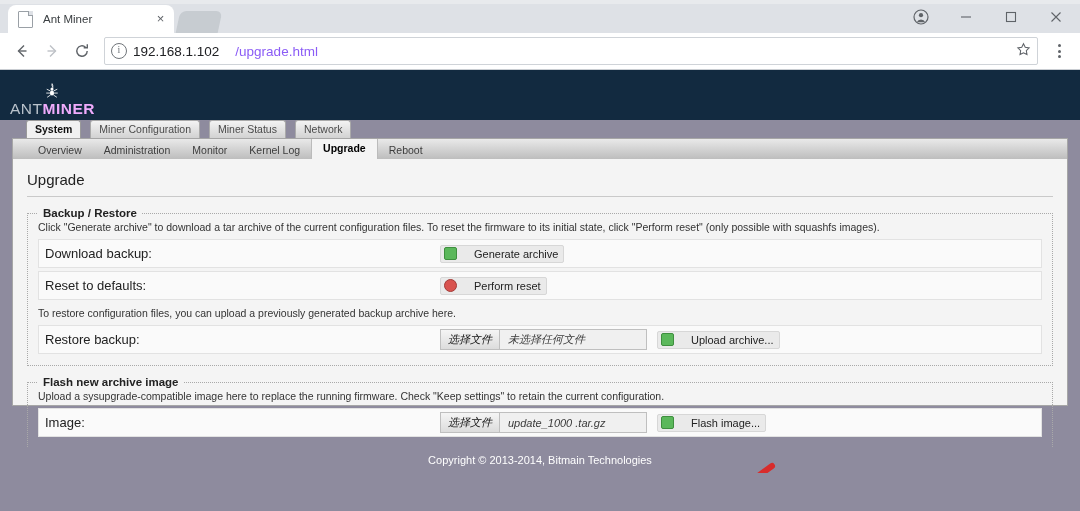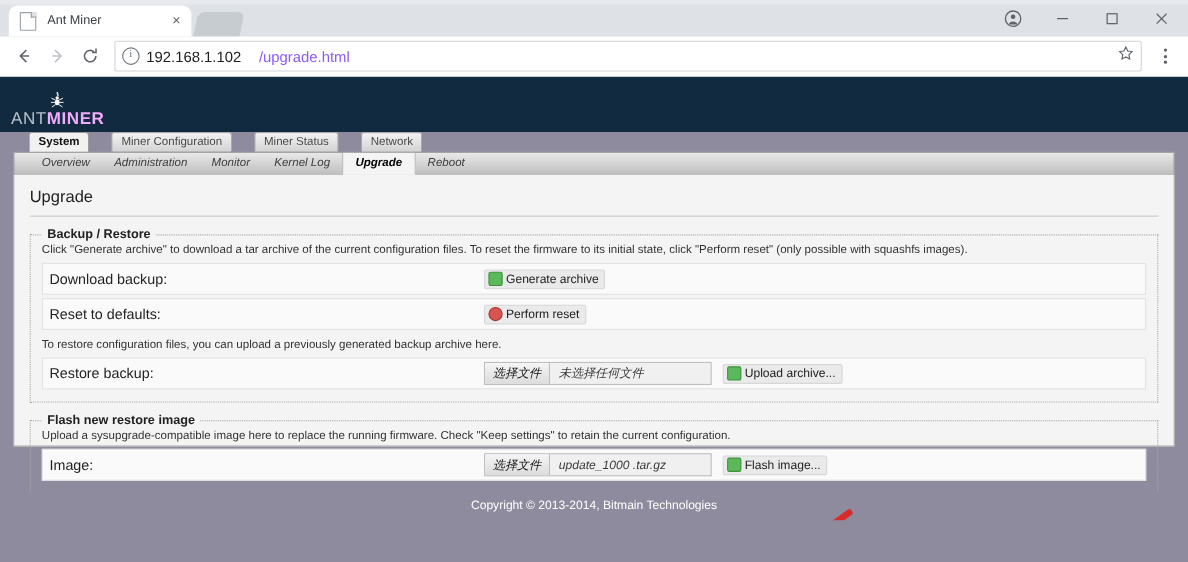--- a/index.html
+++ b/index.html
@@ -50,30 +50,30 @@
   
   .page{width:1080px;height:403px;background:#8e8b9e;position:relative;overflow:hidden;}
   .brandbar{height:50px;background:#122a40;display:flex;align-items:flex-end;padding-left:10px;}
   .logo{display:flex;flex-direction:column;align-items:center;padding-bottom:4px;}
   .logo .antglyph{height:20px;display:block;margin-bottom:-1px;}
   .logo .wordmark{font-size:15.5px;letter-spacing:.5px;line-height:15px;}
   .logo .wordmark .ant{color:#b9c2cb;font-weight:400;}
   .logo .wordmark .miner{color:#f0abfc;font-weight:700;}
 
   .navwrap{background:#8e8b9e;padding:0 12px;}
-  .maintabs{display:flex;align-items:flex-end;gap:20px;height:18px;padding-left:14px;}
+  .maintabs{display:flex;align-items:flex-end;gap:9px;height:18px;padding-left:14px;}
   .mtab{
     font-size:10.5px;color:#4a4a4a;padding:3px 8px 3px;border-radius:3px 3px 0 0;
     background:linear-gradient(#f3f3f3,#d2d2d2);border:1px solid #aaa;border-bottom:none;
     line-height:11px;
   }
   .mtab.active{background:#f1f1f1;color:#111;font-weight:700;border-color:#9a9a9a;}
   .subtabs{
-    display:flex;align-items:flex-start;gap:0;height:20px;padding-left:14px;
-    background:linear-gradient(#e9e9e9,#bdbdbd);border:1px solid #a6a6a6;border-bottom:none;font-style:italic;
+    display:flex;align-items:flex-end;gap:0;height:20px;padding-left:14px;
+    background:linear-gradient(#e9e9e9,#bdbdbd);border:1px solid #a6a6a6;border-bottom:none;
   }
   .stab{font-size:10.5px;color:#3d3d3d;padding:3px 11px;line-height:12px;}
   .stab.active{background:#f4f4f4;color:#000;font-weight:700;border-left:1px solid #bbb;border-right:1px solid #bbb;height:14px;}
 
   .content{
     background:#f4f4f4;border:1px solid #a6a6a6;border-top:none;
     margin:0 12px;padding:8px 14px 10px;height:247px;box-sizing:border-box;
   }
   .pagetitle{font-size:15px;color:#222;font-weight:400;padding:4px 0 8px;border-bottom:1px solid #c9c9c9;}
 
@@ -83,21 +83,21 @@
   fieldset legend{font-size:11.5px;font-weight:700;color:#222;padding:0 5px;}
   .helptext{font-size:10.5px;color:#333;margin:2px 0 6px;}
   .row{
     display:flex;align-items:center;background:#fafafa;border:1px solid #e2e2e2;
     min-height:23px;padding:2px 6px;margin-bottom:3px;
   }
   .row .lbl{font-size:13px;color:#222;width:395px;flex:0 0 auto;}
   .row .ctl{display:flex;align-items:center;gap:10px;}
 
   .btn{
-    display:inline-flex;align-items:center;gap:3px;font-size:11px;color:#222;
+    display:inline-flex;align-items:center;gap:17px;font-size:11px;color:#222;
     background:#eaeaea;border:1px solid #d7d7d7;border-radius:2px;padding:1px 5px 1px 3px;line-height:14px;
   }
   .ic{width:11px;height:11px;border-radius:2px;display:inline-block;flex:0 0 auto;}
   .ic.green{background:#5bb85b;border:1px solid #3f8f3f;}
   .ic.red{background:#d9534f;border-radius:50%;border:1px solid #a33b38;}
 
   .fileinput{display:flex;align-items:stretch;border:1px solid #bfbfbf;background:#f0f0f0;height:19px;min-width:205px;font-style:italic;}
   .fileinput .choose{
     font-size:11px;color:#111;background:linear-gradient(#f5f5f5,#dcdcdc);
     border-right:1px solid #bfbfbf;padding:1px 7px;display:flex;align-items:center;
@@ -259,21 +259,21 @@
           </span>
           <span class="btn">
             <span class="ic green"></span>
             <span>Upload archive...</span>
           </span>
         </div>
       </div>
     </fieldset>
 
     <fieldset>
-      <legend>Flash new restore image</legend>
+      <legend>Flash new archive image</legend>
       <div class="helptext">Upload a sysupgrade-compatible image here to replace the running firmware. Check "Keep settings" to retain the current configuration.</div>
 
 
       <div class="row">
         <div class="lbl">Image:</div>
         <div class="ctl">
           <span class="fileinput">
             <span class="choose">选择文件</span>
             <span class="fname">update_1000 .tar.gz</span>
           </span>

